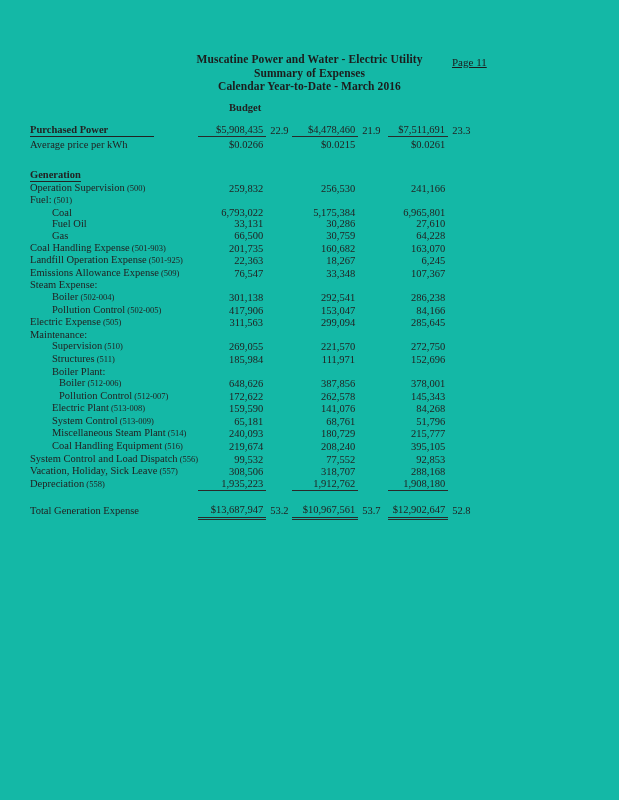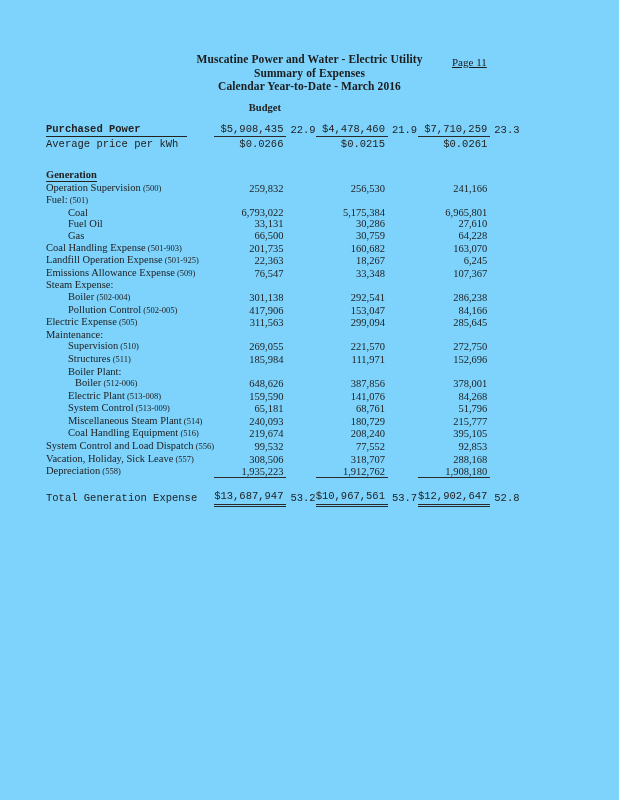--- a/index.html
+++ b/index.html
@@ -2,32 +2,32 @@
 <html><head>
 <meta charset="utf-8">
 <style>
   html,body{margin:0;padding:0;}
   body{
     width:619px;height:800px;
     background:#ffffff;
     font-family:"Liberation Serif", serif;
     color:#1c1c1c;
   }
-  .sheet{position:relative;width:619px;height:800px;background:#7dd3fc;overflow:hidden;}
+  .sheet{position:relative;width:619px;height:800px;background:#14b8a6;overflow:hidden;}
   .doc-header{padding-top:53px;text-align:center;font-weight:bold;font-size:11.5px;line-height:13.5px;letter-spacing:.1px;}
   .page-num{position:absolute;top:56px;left:452px;font-size:11px;font-weight:normal;text-decoration:underline;}
   table.exp{
-    position:absolute;left:46px;top:100px;
+    position:absolute;left:30px;top:100px;
     border-collapse:collapse;table-layout:fixed;
     font-size:10.5px;color:#222;
   }
   td{padding:0;vertical-align:bottom;white-space:nowrap;overflow:visible;}
   .hr td{height:13px;}
   .dr td{height:11.6px;line-height:11.6px;}
-  .tall td{height:14px;font-family:Liberation Mono, monospace;}
+  .tall td{height:14px;}
   .colh{font-weight:bold;text-align:center;}
   .lbl{text-align:left;}
   .ind1{padding-left:22px;}
   .ind2{padding-left:29px;margin-top:16px;}
   .b{font-weight:bold;}
   .ar{text-align:left;}
   .amt{text-align:right;padding-right:3px;}
   .pct{text-align:left;padding-left:4px;}
   .ul{display:inline-block;border-bottom:1px solid #222;padding-bottom:0px;}
   .rb{border-bottom:1px solid #2a2a2a;}
@@ -68,21 +68,21 @@
           <td colspan="7" style="height:9px"></td>
         </tr>
     </thead>
     <tbody>
         <tr class="dr tall">
           <td class="lbl b"><span class="ul" style="padding-right: 46px;">Purchased Power</span></td>
           <td class="amt rb">$5,908,435</td>
           <td class="pct">22.9</td>
           <td class="amt rb">$4,478,460</td>
           <td class="pct">21.9</td>
-          <td class="amt rb">$7,710,259</td>
+          <td class="amt rb">$7,511,691</td>
           <td class="pct">23.3</td>
         </tr>
         <tr class="dr tall">
           <td class="lbl ar"><span>Average price per kWh</span></td>
           <td class="amt">$0.0266</td>
           <td class="pct"></td>
           <td class="amt">$0.0215</td>
           <td class="pct"></td>
           <td class="amt">$0.0261</td>
           <td class="pct"></td>
@@ -243,20 +243,29 @@
           <td class="amt"></td>
           <td class="pct"></td>
         </tr>
         <tr class="dr">
           <td class="lbl ind2"><span>Boiler<span class="code"> (512-006)</span></span></td>
           <td class="amt">648,626</td>
           <td class="pct"></td>
           <td class="amt">387,856</td>
           <td class="pct"></td>
           <td class="amt">378,001</td>
+          <td class="pct"></td>
+        </tr>
+        <tr class="dr">
+          <td class="lbl ind2"><span>Pollution Control<span class="code"> (512-007)</span></span></td>
+          <td class="amt">172,622</td>
+          <td class="pct"></td>
+          <td class="amt">262,578</td>
+          <td class="pct"></td>
+          <td class="amt">145,343</td>
           <td class="pct"></td>
         </tr>
         <tr class="dr">
           <td class="lbl ind1"><span>Electric Plant<span class="code"> (513-008)</span></span></td>
           <td class="amt">159,590</td>
           <td class="pct"></td>
           <td class="amt">141,076</td>
           <td class="pct"></td>
           <td class="amt">84,268</td>
           <td class="pct"></td>

